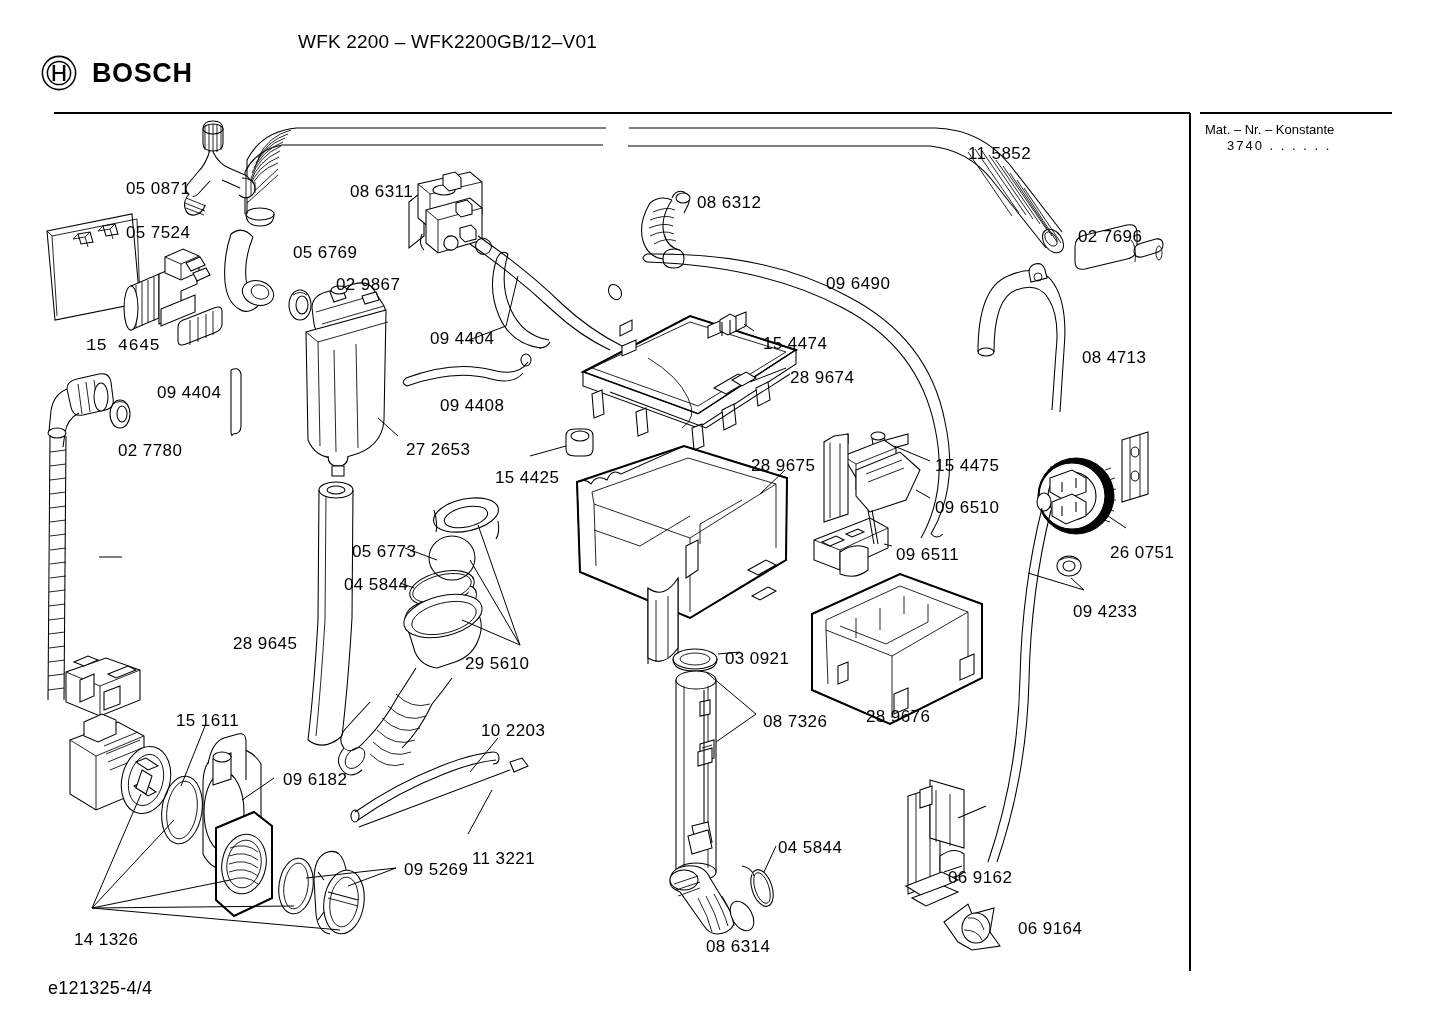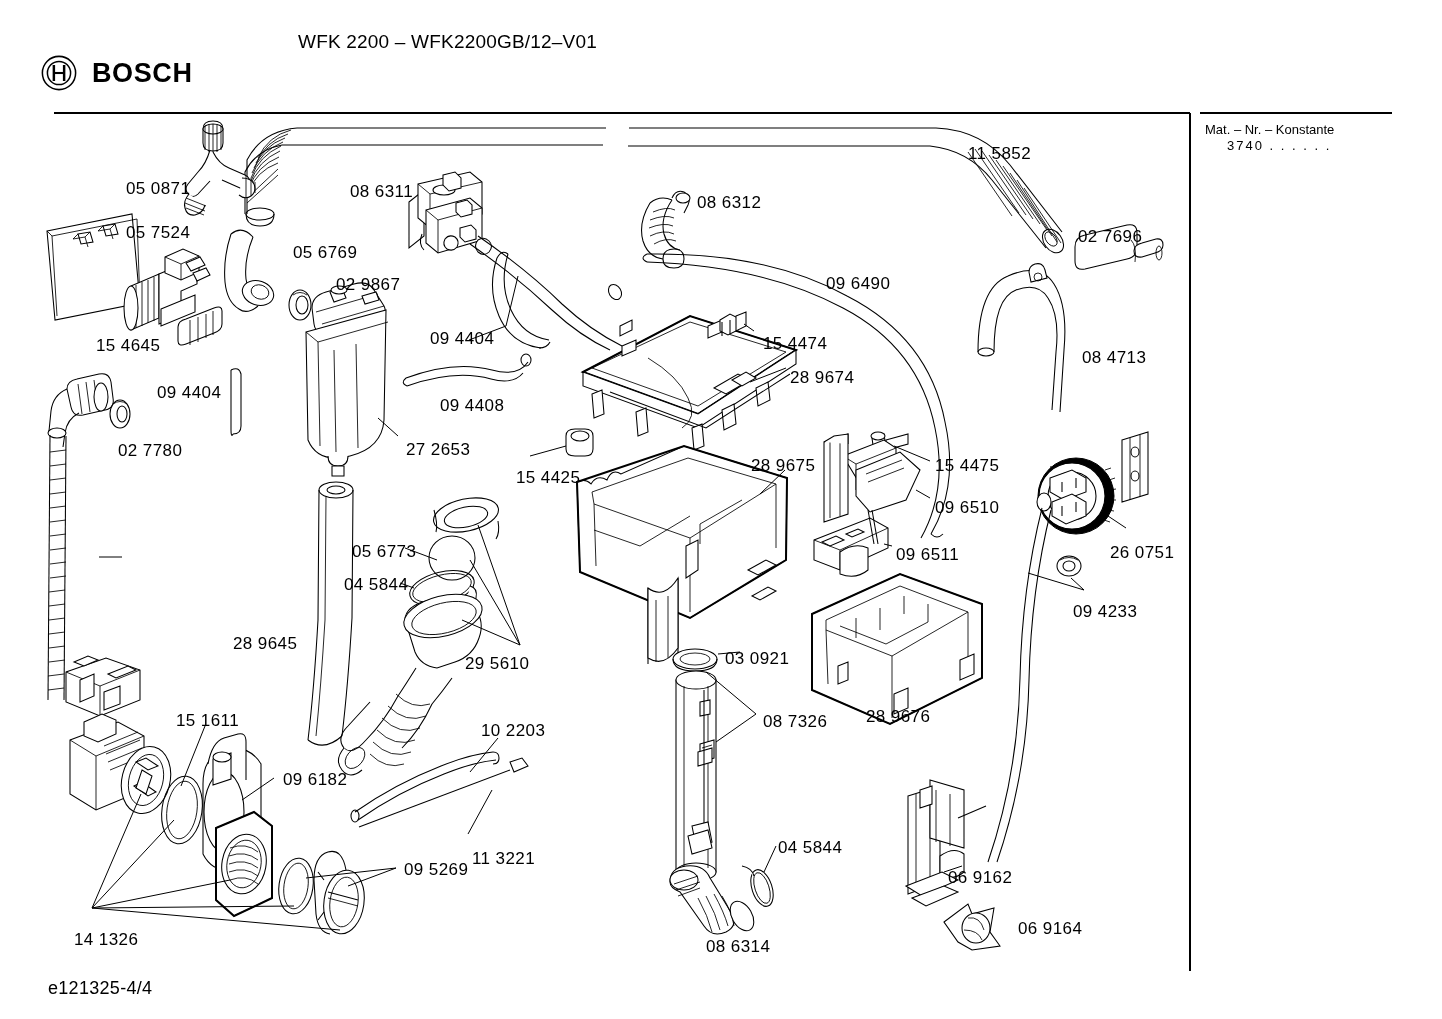--- a/index.html
+++ b/index.html
@@ -709,31 +709,31 @@
 
   <div id="labels">
       <div class="lbl" style="left: 126px; top: 143px; margin-top: 36px;">05 0871</div>
       <div class="lbl" style="left: 126px; top: 223px;">05 7524</div>
       <div class="lbl" style="left: 350px; top: 182px;">08 6311</div>
       <div class="lbl" style="left: 293px; top: 243px;">05 6769</div>
       <div class="lbl" style="left: 336px; top: 275px;">02 9867</div>
       <div class="lbl" style="left: 697px; top: 193px;">08 6312</div>
       <div class="lbl" style="left: 968px; top: 144px;">11 5852</div>
       <div class="lbl" style="left: 1078px; top: 227px;">02 7696</div>
-      <div class="lbl" style="left: 96px; top: 336px;">15 4645</div>
+      <div class="lbl" style="left: 86px; top: 336px; font-family: Liberation Mono, monospace;">15 4645</div>
       <div class="lbl" style="left: 430px; top: 329px;">09 4404</div>
       <div class="lbl" style="left: 826px; top: 274px;">09 6490</div>
       <div class="lbl" style="left: 763px; top: 334px;">15 4474</div>
       <div class="lbl" style="left: 1082px; top: 348px;">08 4713</div>
       <div class="lbl" style="left: 157px; top: 383px;">09 4404</div>
       <div class="lbl" style="left: 440px; top: 396px;">09 4408</div>
       <div class="lbl" style="left: 790px; top: 368px;">28 9674</div>
       <div class="lbl" style="left: 118px; top: 441px;">02 7780</div>
       <div class="lbl" style="left: 406px; top: 440px;">27 2653</div>
-      <div class="lbl" style="left: 495px; top: 468px; margin-left: 21px;">15 4425</div>
+      <div class="lbl" style="left: 495px; top: 468px;">15 4425</div>
       <div class="lbl" style="left: 751px; top: 456px;">28 9675</div>
       <div class="lbl" style="left: 935px; top: 456px;">15 4475</div>
       <div class="lbl" style="left: 935px; top: 498px;">09 6510</div>
       <div class="lbl" style="left: 1110px; top: 543px;">26 0751</div>
       <div class="lbl" style="left: 352px; top: 542px;">05 6773</div>
       <div class="lbl" style="left: 344px; top: 575px;">04 5844</div>
       <div class="lbl" style="left: 896px; top: 545px;">09 6511</div>
       <div class="lbl" style="left: 1073px; top: 602px;">09 4233</div>
       <div class="lbl" style="left: 233px; top: 634px;">28 9645</div>
       <div class="lbl" style="left: 465px; top: 654px;">29 5610</div>

